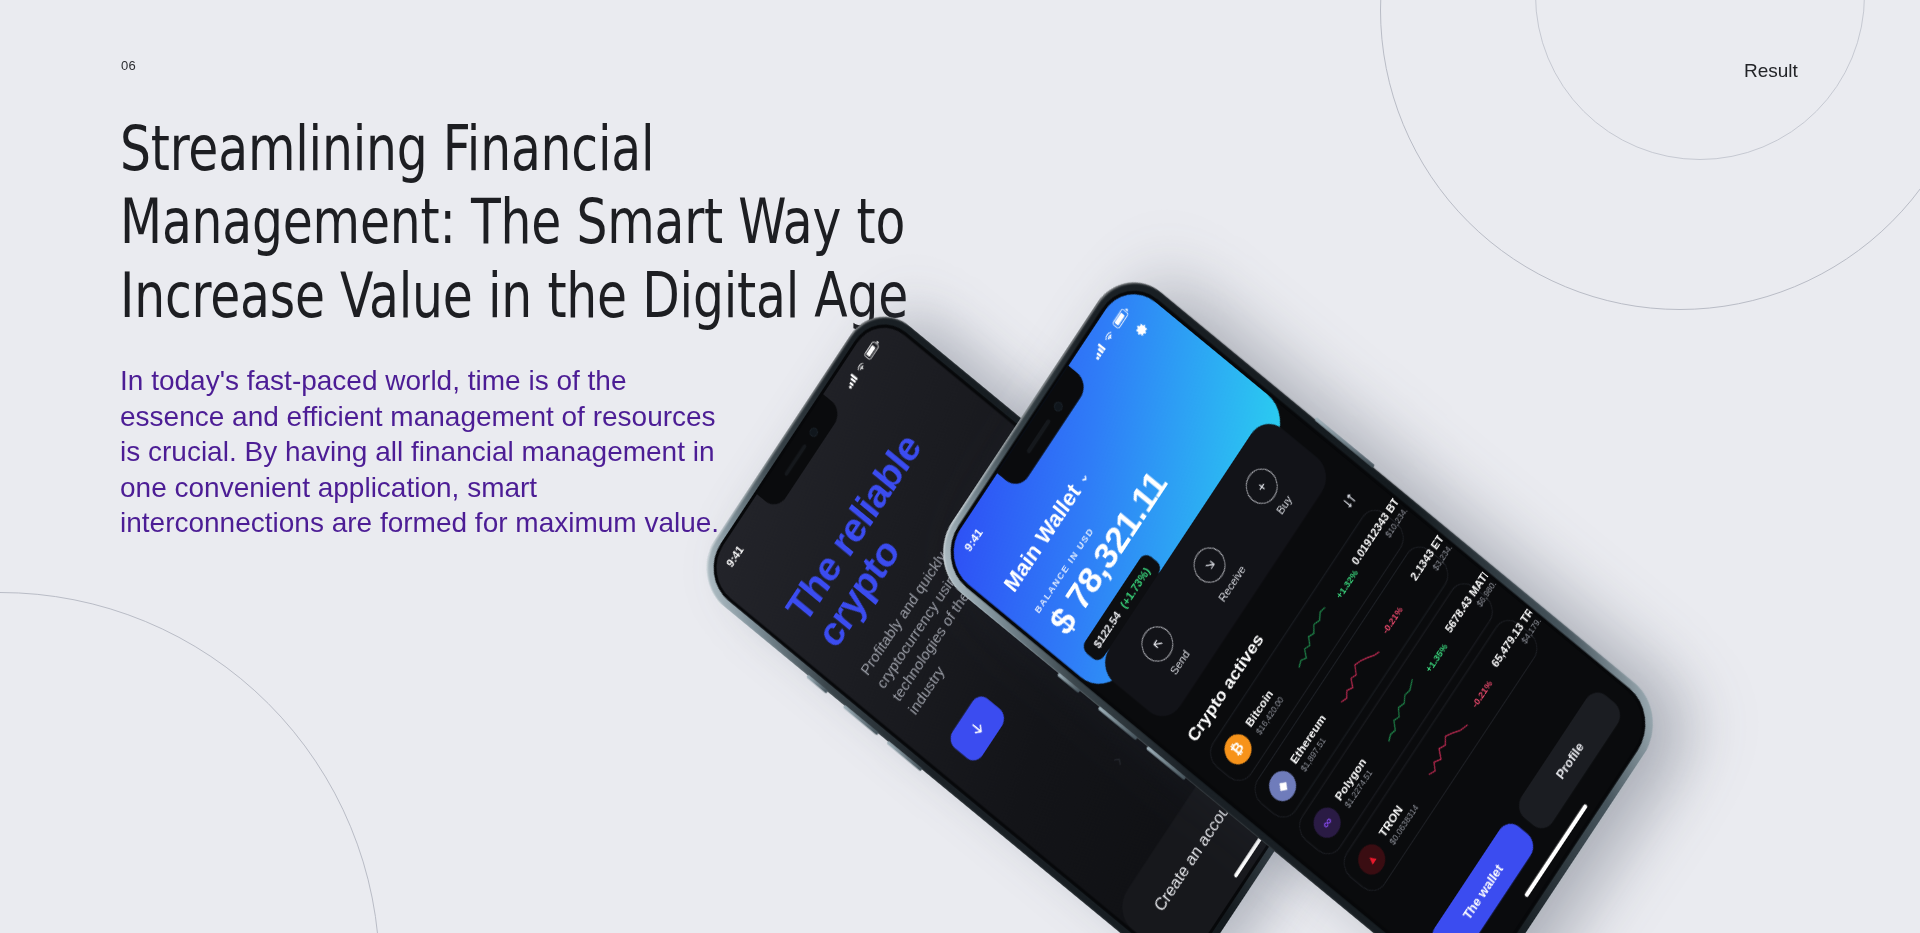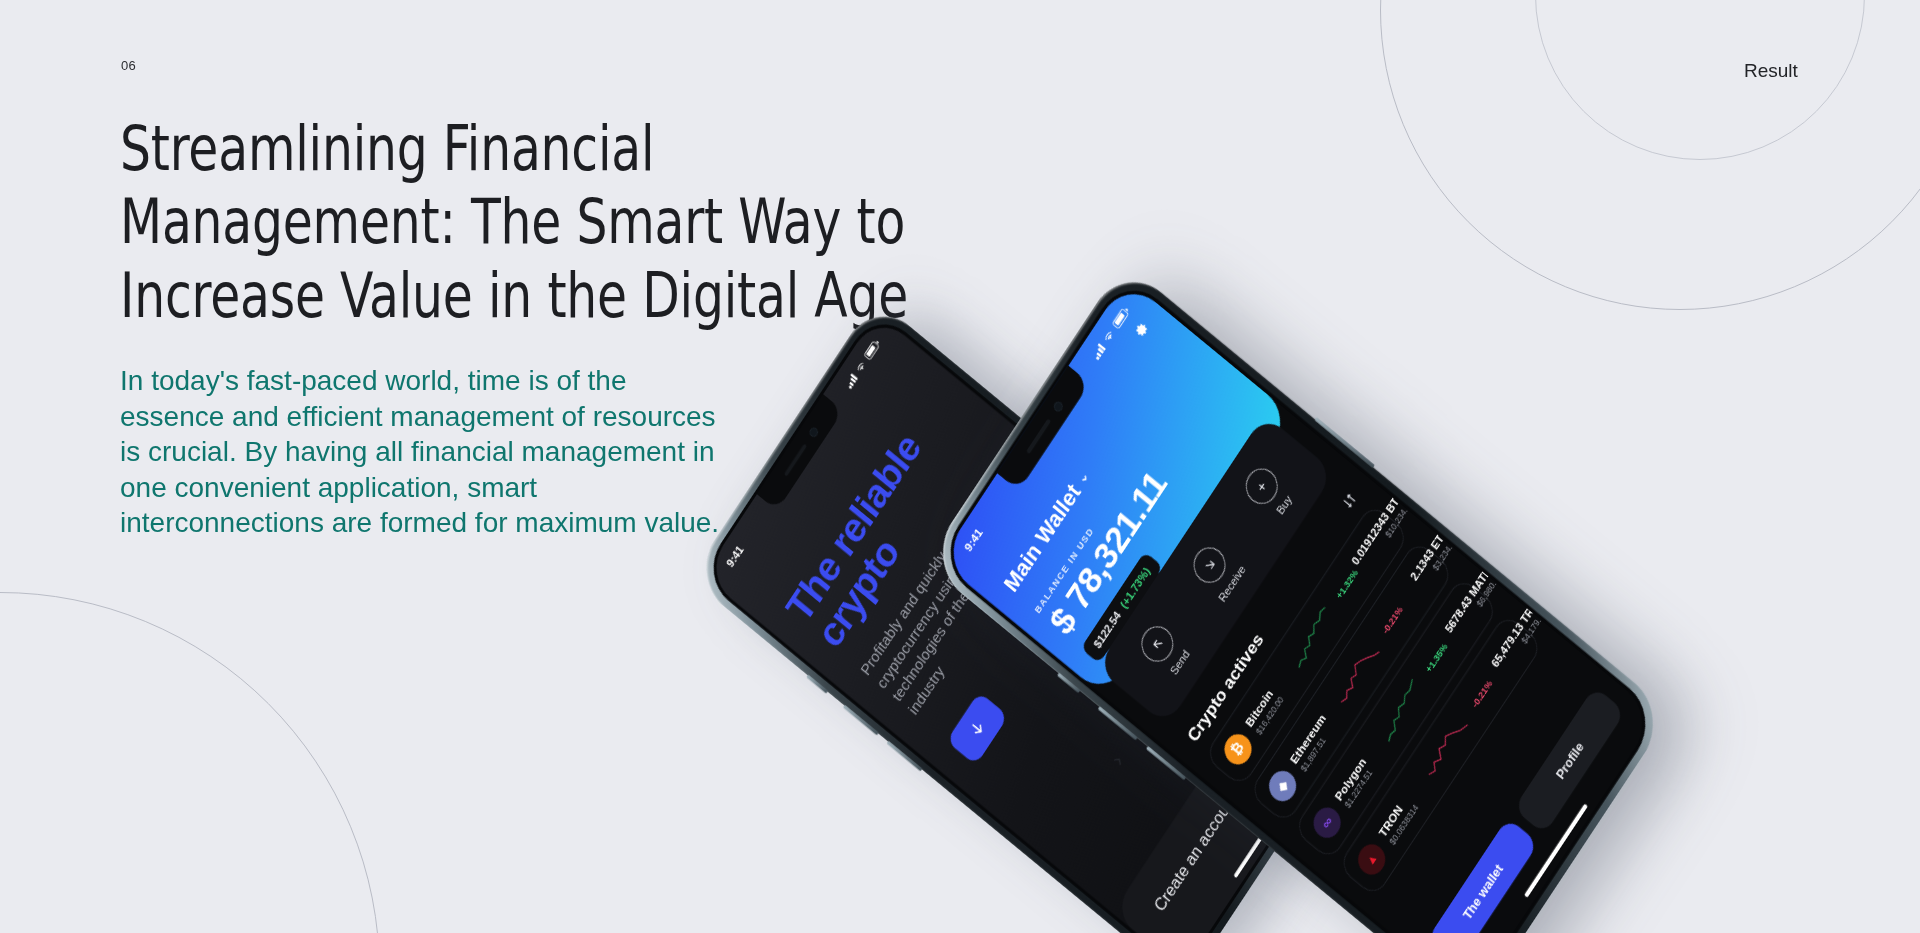--- a/index.html
+++ b/index.html
@@ -28,21 +28,21 @@
   }
   #headline {
     position:absolute; left:120px; top:112px; width:1010px;
     font-family:"Liberation Sans Narrow","DejaVu Sans Condensed","Liberation Sans", sans-serif;
     font-size:63px; line-height:1.165; font-weight:400;
     color:#1d1e22; letter-spacing:-0.2px;
     transform:scaleX(0.86); transform-origin:left top;
   }
   #body-copy {
     position:absolute; left:120px; top:363px; width:600px;
-    font-size:28px; line-height:1.27; font-weight:400; color:#0f766e;
+    font-size:28px; line-height:1.27; font-weight:400; color:#4c1d95;
   }
 
   
   #phones { position:absolute; left:860px; top:232px; width:1060px; height:470px; }
 
   
   .phone { position:absolute; border-radius:58px; }
   .phone .frame {
     position:absolute; inset:0; border-radius:58px;
     background:linear-gradient(128deg,#c5d2d8 0%,#7f9099 8%,#3b464c 17%,#1b2126 30%,#141a1e 70%,#48565e 88%,#aebec6 100%);

